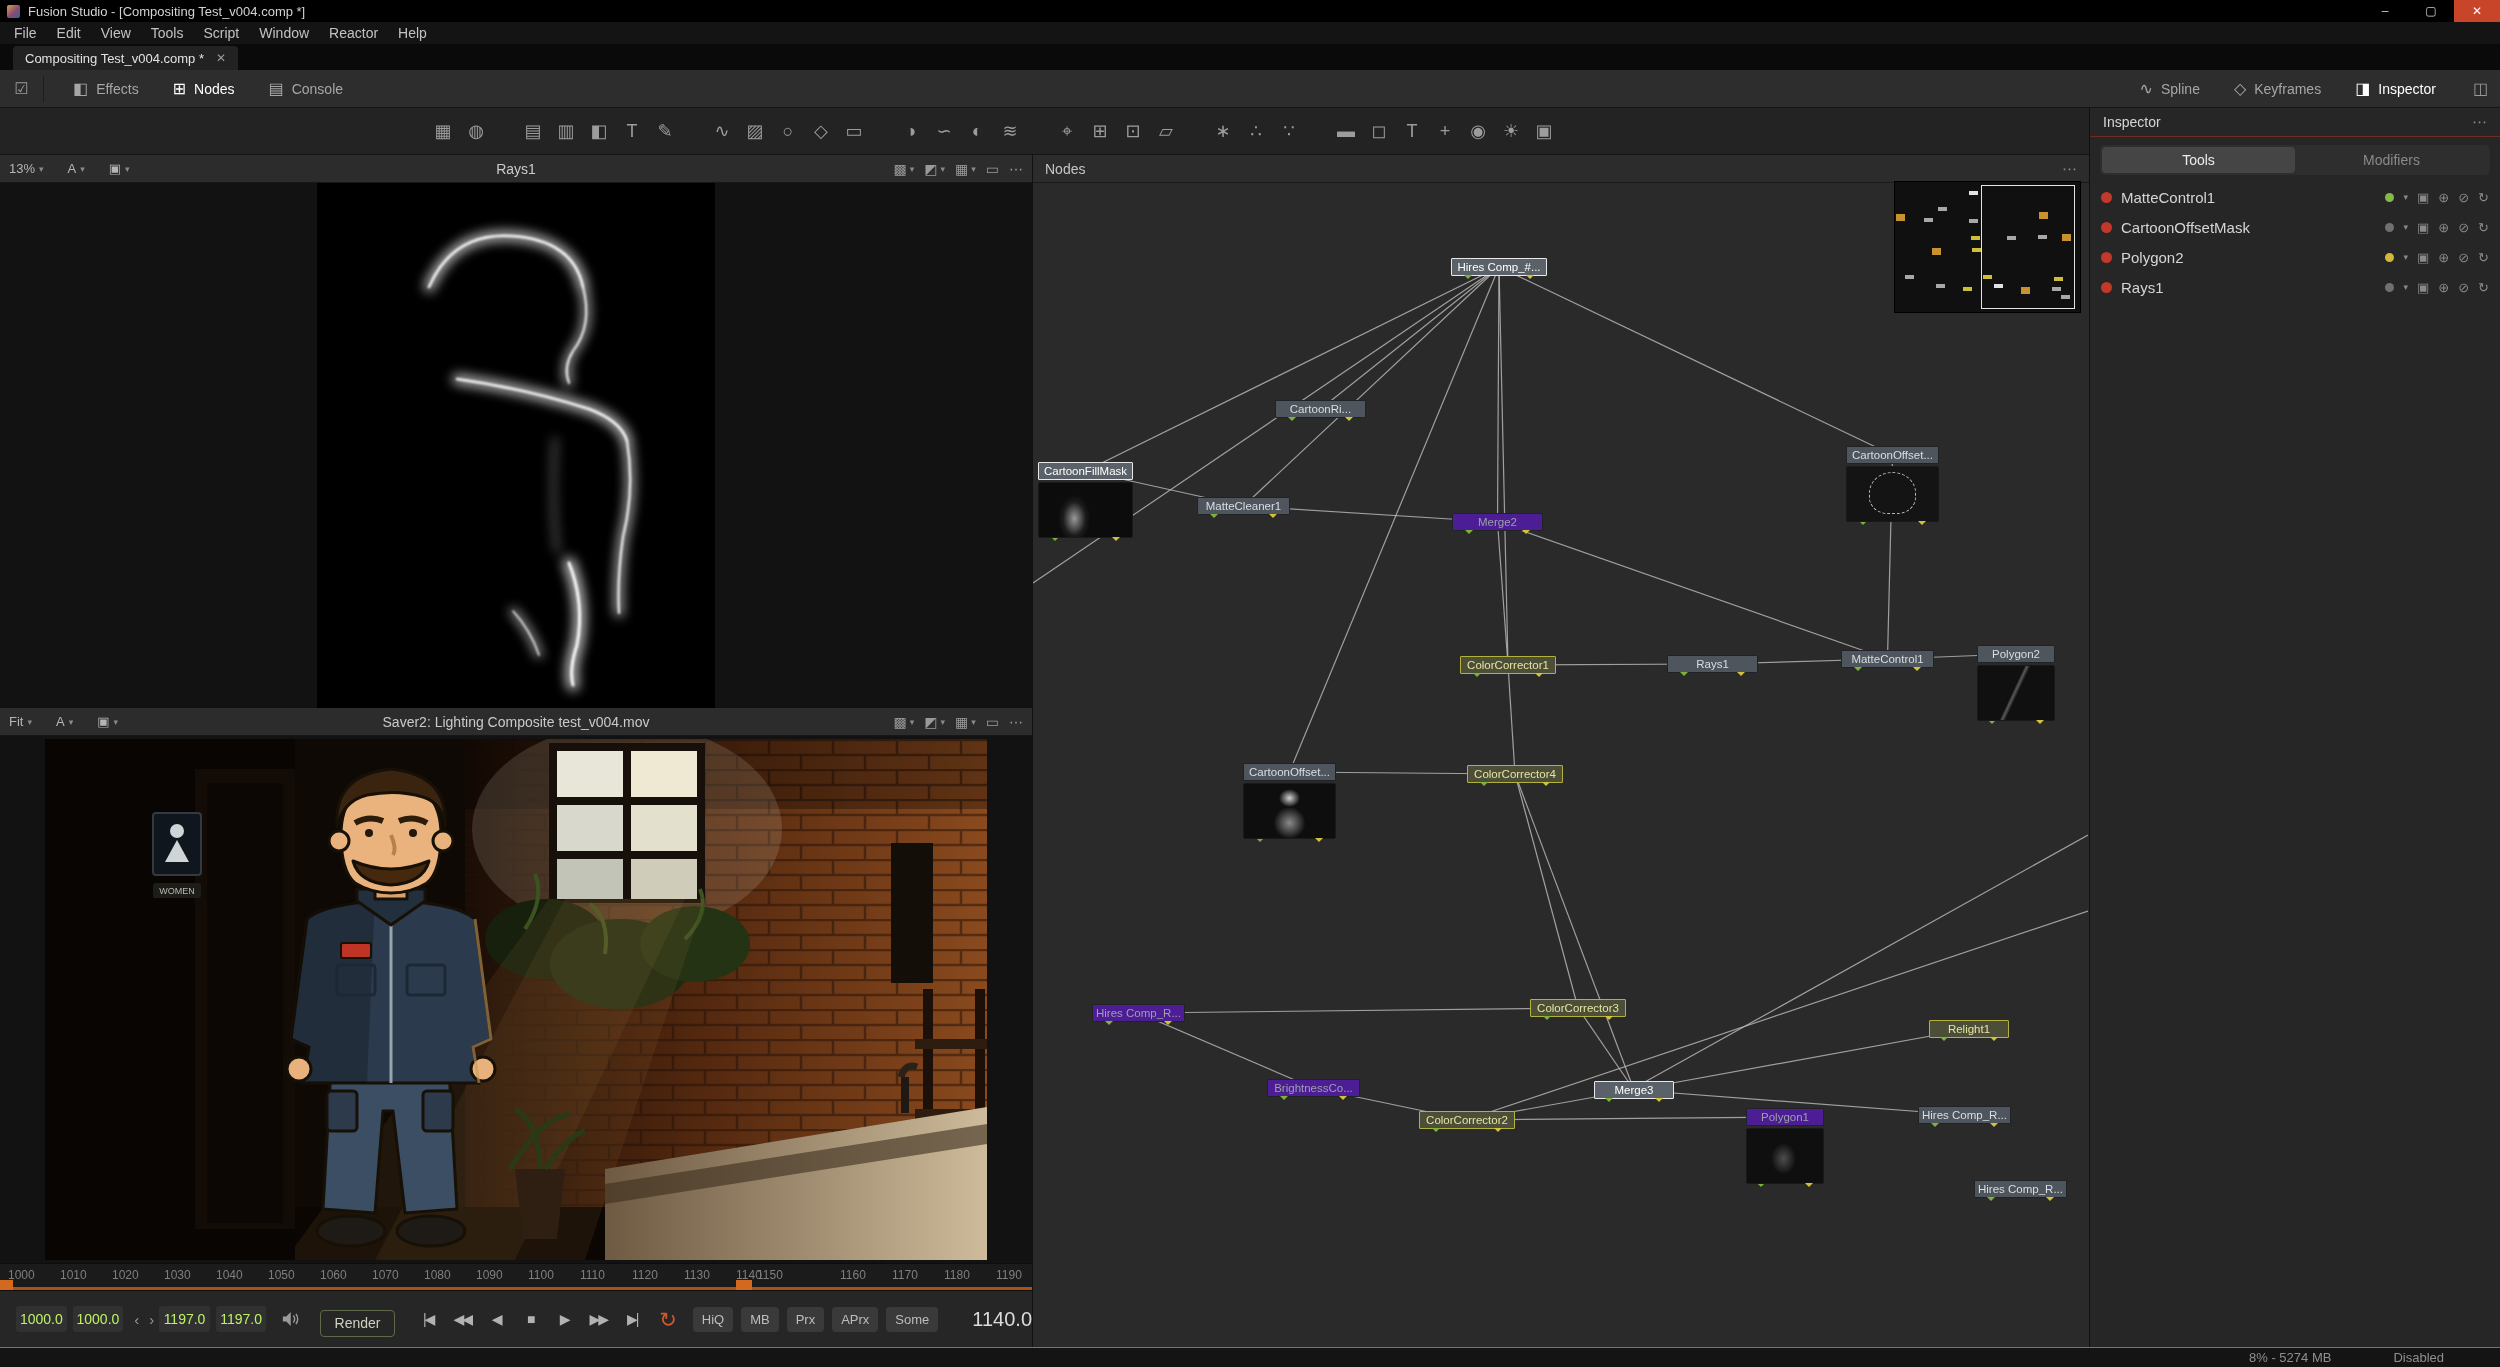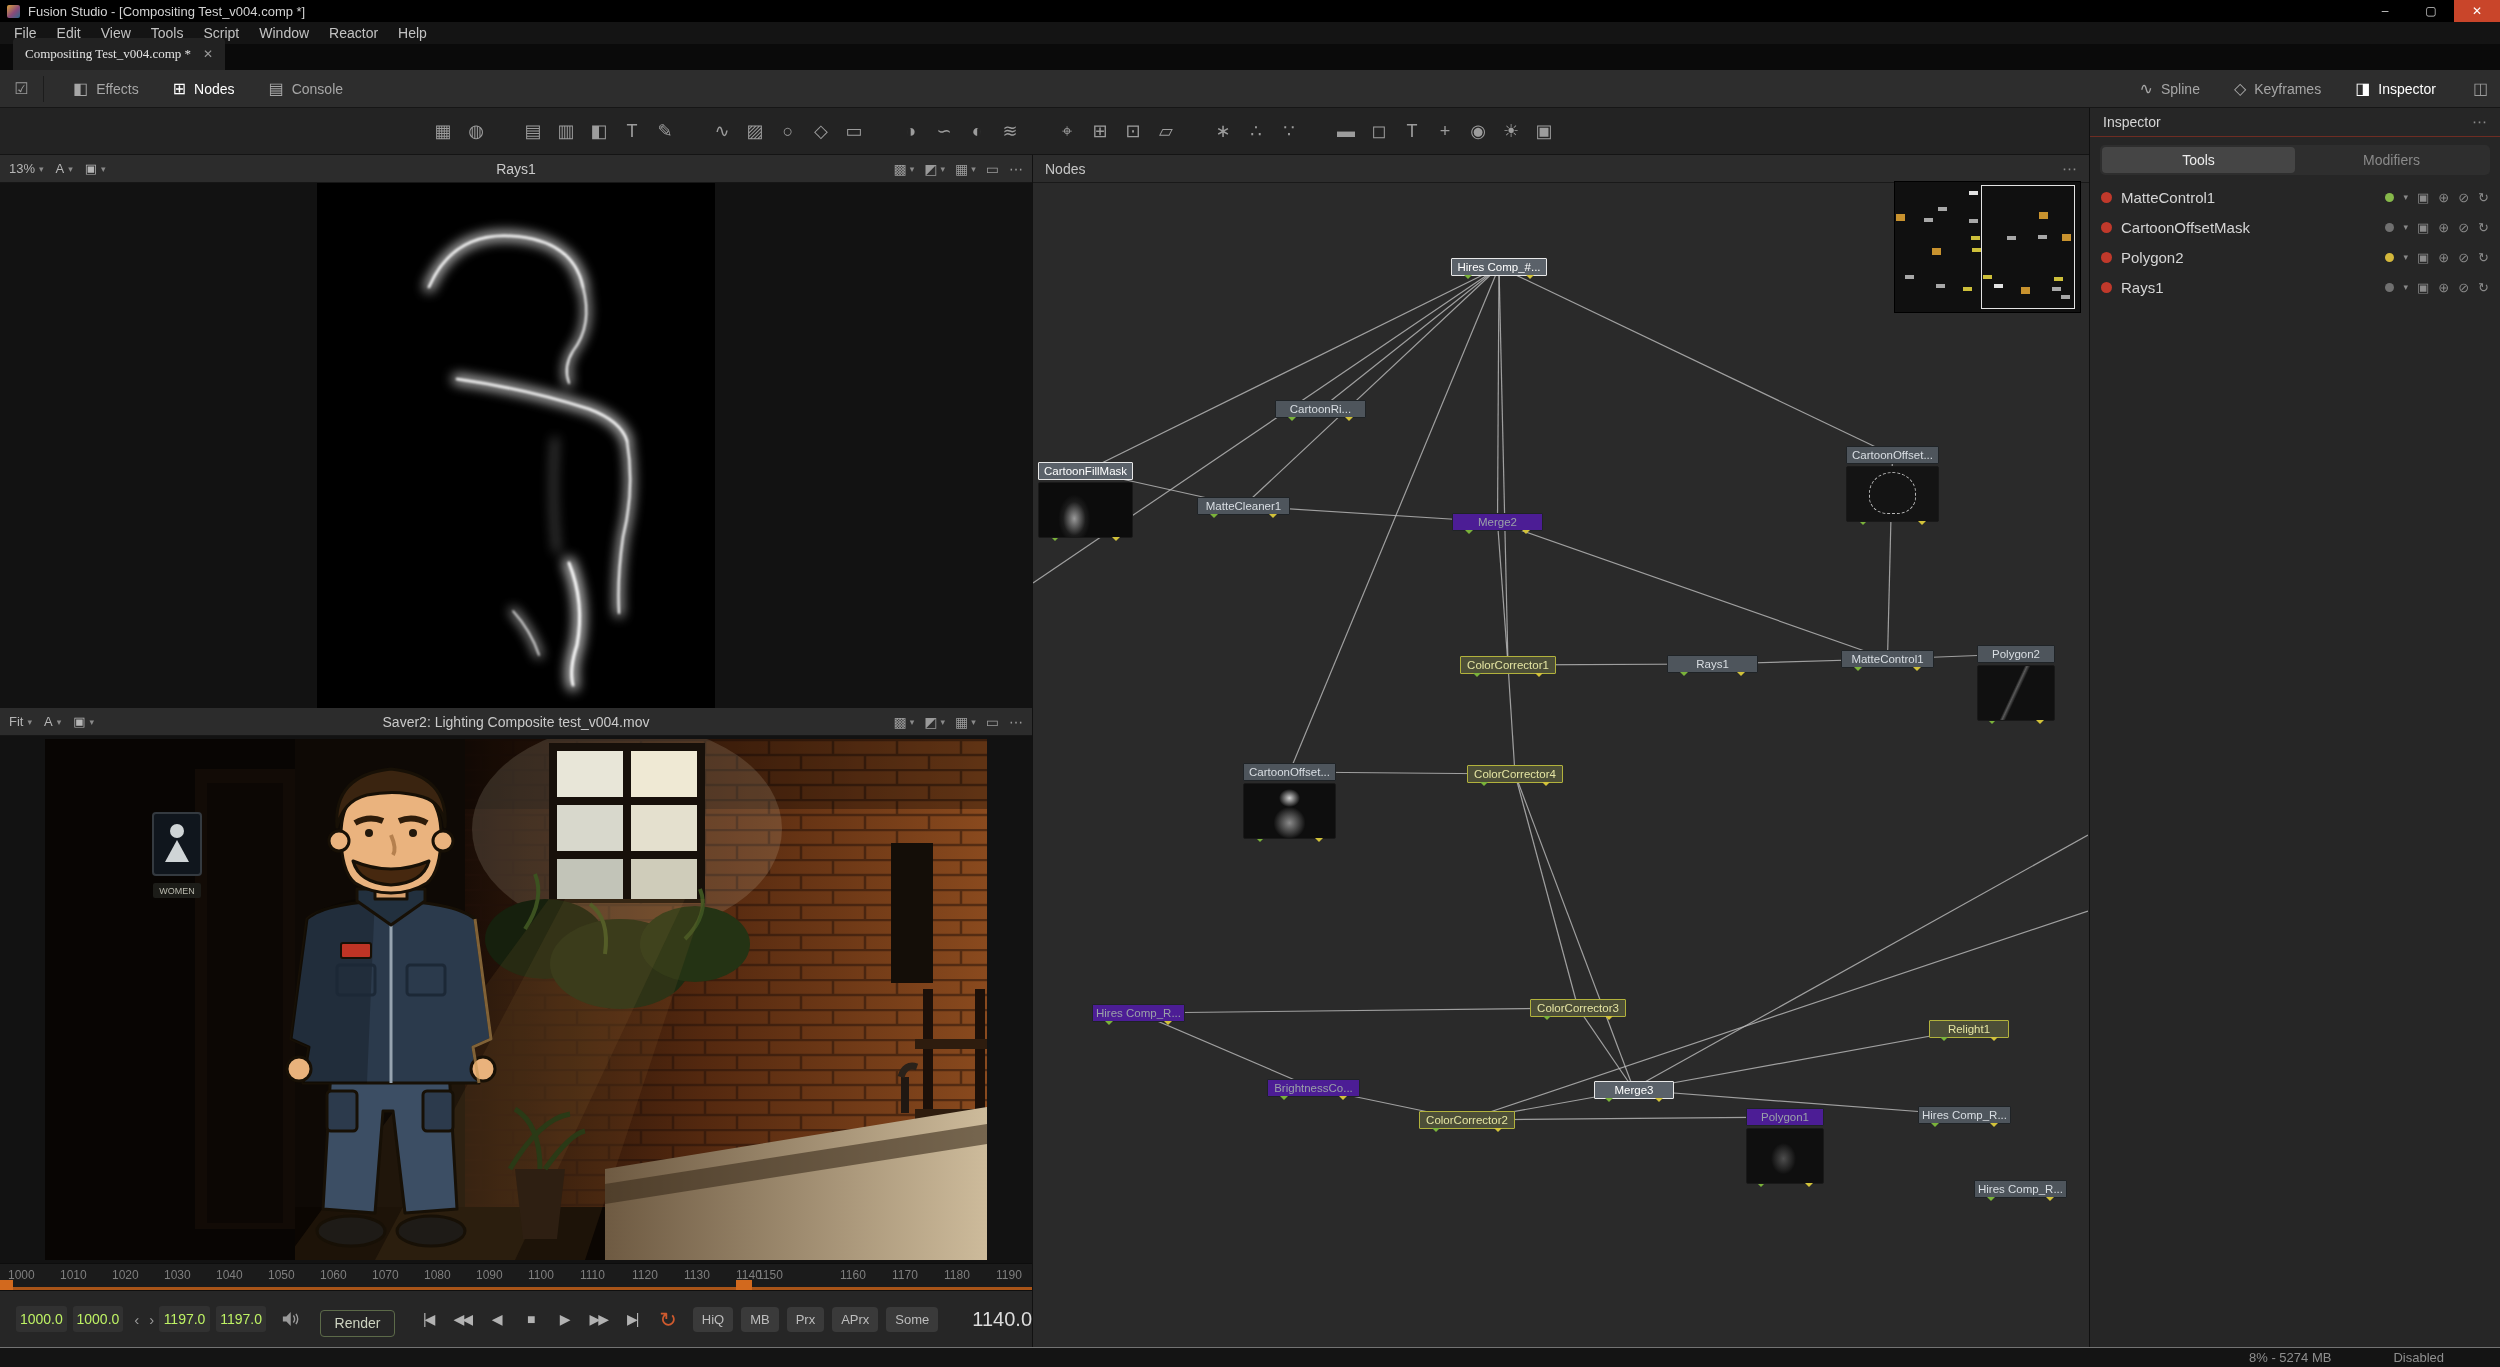--- a/index.html
+++ b/index.html
@@ -13,21 +13,21 @@
   .win-controls{margin-left:auto;display:flex;height:22px;}
   .win-btn{width:46px;height:22px;display:flex;align-items:center;justify-content:center;font-size:12px;color:#cccccc;}
   .win-btn.close{background:#c9452a;color:#fff;}
 
   
   .menubar{position:absolute;left:0;top:22px;width:2500px;height:23px;background:#141414;display:flex;align-items:center;padding-left:4px;border-bottom:1px solid #0a0a0a;}
   .menu-item{padding:0 10px;font-size:14px;color:#c2c2c2;line-height:23px;}
 
   
   .tabbar{position:absolute;left:0;top:45px;width:2500px;height:25px;background:#0a0a0a;display:flex;align-items:flex-end;}
-  .tab{margin-left:13px;height:24px;display:flex;align-items:center;background:#222;padding:16px 12px;gap:12px;border-radius:4px 4px 0 0;font-family:Liberation Serif, serif;}
+  .tab{margin-left:13px;height:24px;display:flex;align-items:center;background:#222;padding:8px 12px;gap:12px;border-radius:4px 4px 0 0;}
   .tab-label{font-size:13px;color:#e2e2e2;}
   .tab-close{font-size:12px;color:#9a9a9a;}
 
   
   .topbar{position:absolute;left:0;top:70px;width:2500px;height:38px;background:#2d2d2d;border-bottom:1px solid #161616;display:flex;align-items:center;}
   .ui-toggle{width:44px;display:flex;justify-content:center;align-items:center;font-size:16px;color:#9a9a9a;border-right:1px solid #1c1c1c;height:26px;margin-right:12px;}
   .top-group{display:flex;align-items:center;height:100%;}
   .top-btn{display:flex;align-items:center;gap:8px;padding:0 17px;height:100%;font-size:14px;color:#a6a6a6;}
   .top-btn.active{color:#fff;}
   .tb-icon{font-size:16px;}
@@ -35,21 +35,21 @@
   .panel-toggle{font-size:16px;color:#9a9a9a;margin-left:20px;}
 
   
   .iconbar{position:absolute;left:0;top:108px;width:2089px;height:47px;background:#232323;border-bottom:1px solid #141414;display:flex;align-items:center;padding-left:430px;}
   .tool-icon{width:26px;text-align:center;font-size:18px;color:#9c9c9c;margin-right:7px;}
   .tool-gap{width:24px;}
 
   
   .left-col{position:absolute;left:0;top:155px;width:1032px;height:1192px;background:#141414;}
   .viewer-header{height:28px;background:#2c2c2c;border-bottom:1px solid #161616;display:flex;align-items:center;position:relative;padding:0 9px;}
-  .vh-left{display:flex;align-items:flex-end;gap:12px;z-index:2;}
+  .vh-left{display:flex;align-items:flex-end;gap:24px;z-index:2;}
   .zoom-box{display:flex;align-items:center;gap:4px;font-size:13px;color:#b5b5b5;}
   .chev{font-size:9px;color:#8a8a8a;}
   .vh-title{position:absolute;left:0;right:0;text-align:center;font-size:14px;color:#cacaca;z-index:1;}
   .vh-right{margin-left:auto;display:flex;align-items:center;gap:10px;z-index:2;}
   .vh-icon{font-size:14px;color:#9a9a9a;display:flex;align-items:center;gap:3px;}
   .viewer-body{position:relative;background:#121212;overflow:hidden;}
   #v1body{height:525px;}
   #v2body{height:527px;}
   .v1-img{position:absolute;left:317px;top:0;width:398px;height:525px;background:#000;}
   .v2-img{position:absolute;left:45px;top:3px;width:942px;height:521px;background:#000;}

